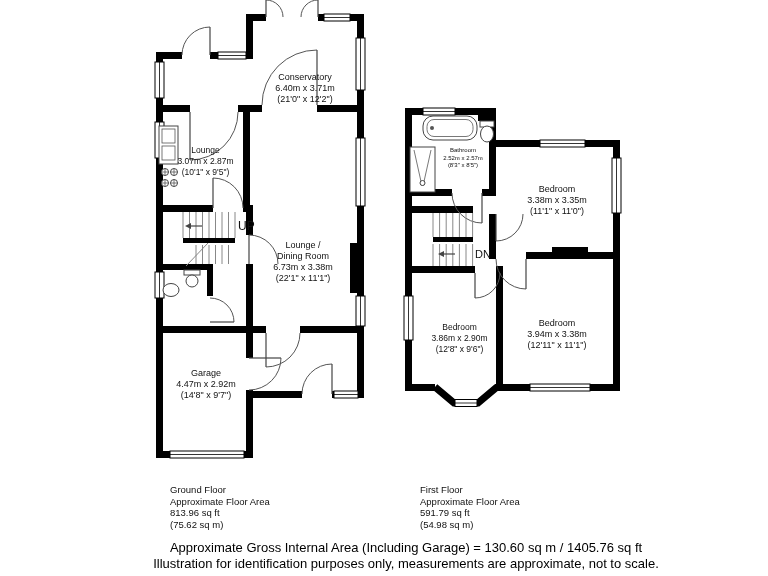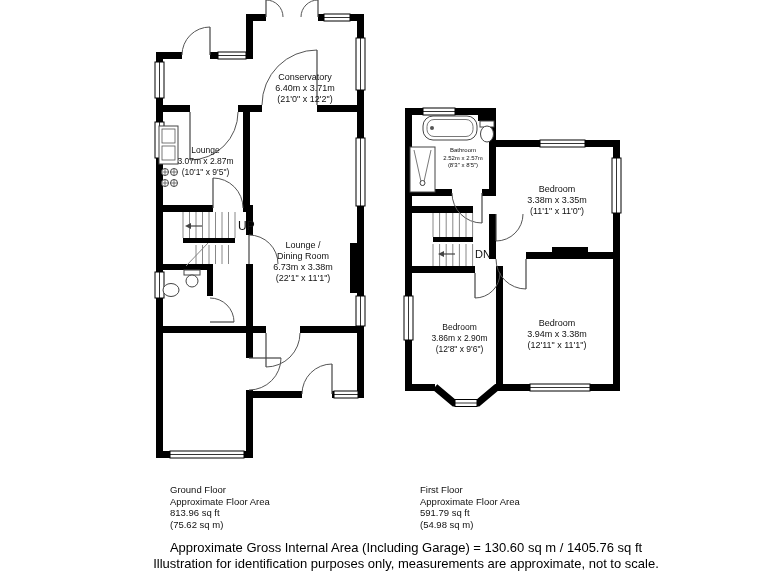--- a/index.html
+++ b/index.html
@@ -263,20 +263,25 @@
     <div>(10'1" x 9'5")</div>
   </div>
 
   <div class="lbl" style="left:248px;top:240px;width:110px;">
     <div>Lounge /</div>
     <div>Dining Room</div>
     <div>6.73m x 3.38m</div>
     <div>(22'1" x 11'1")</div>
   </div>
 
+  <div class="lbl" style="left:151px;top:368px;width:110px;">
+    <div>Garage</div>
+    <div>4.47m x 2.92m</div>
+    <div>(14'8" x 9'7")</div>
+  </div>
 
   <div class="lbl-sm" style="left:423px;top:147px;width:80px;">
     <div>Bathroom</div>
     <div>2.52m x 2.57m</div>
     <div>(8'3" x 8'5")</div>
   </div>
 
   <div class="lbl" style="left:497px;top:184px;width:120px;">
     <div>Bedroom</div>
     <div>3.38m x 3.35m</div>

